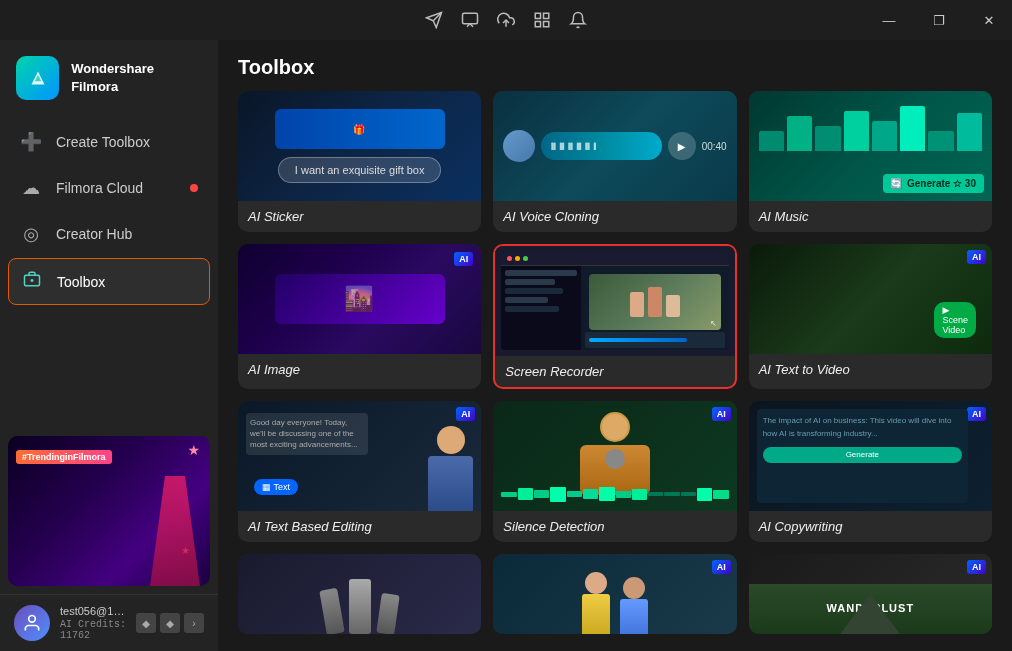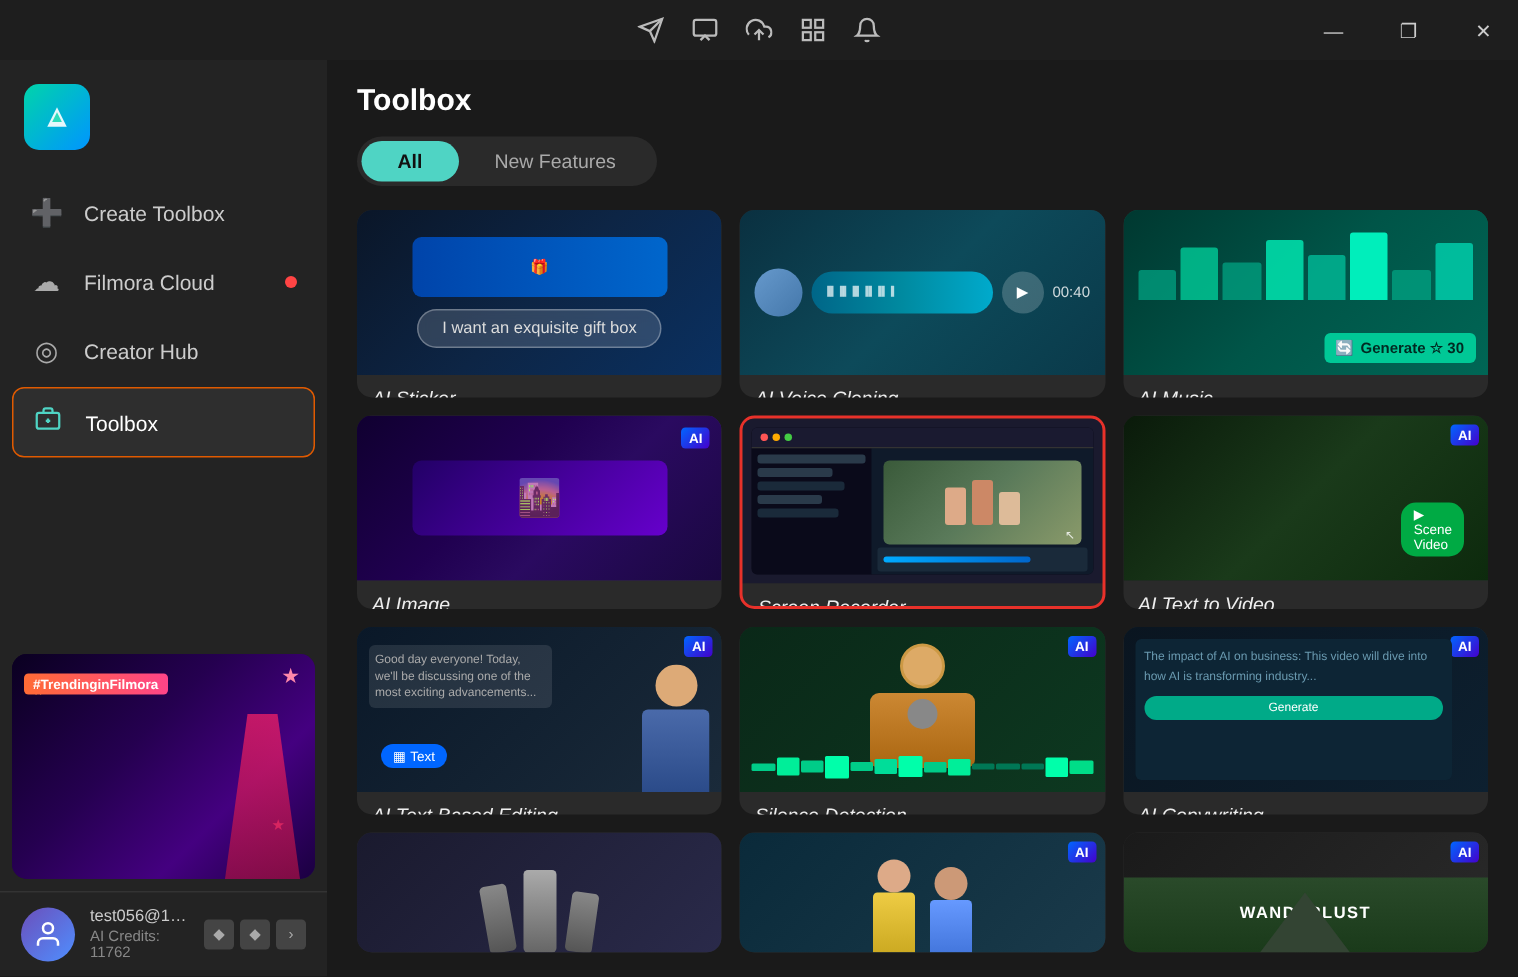--- a/index.html
+++ b/index.html
@@ -149,20 +149,21 @@
       font-size: 11px;
       color: #ccc;
       white-space: nowrap;
       overflow: hidden;
       text-overflow: ellipsis;
     }
     .user-credits {
       font-size: 10px;
       color: #888;
       margin-top: 2px;
+      font-family: Liberation Mono, monospace;
     }
     .user-actions {
       display: flex;
       gap: 4px;
     }
     .user-action-btn {
       width: 20px;
       height: 20px;
       background: #444;
       border-radius: 3px;
@@ -598,20 +599,23 @@
 
   <div class="sidebar">
 
     <div class="logo-area">
       <div class="logo-icon">
         <svg width="26" height="26" viewBox="0 0 32 32" fill="none">
           <path d="M8 24 L16 8 L24 24 Z" fill="#fff" opacity="0.9"></path>
           <path d="M12 20 L16 12 L20 20 Z" fill="#00d4aa" opacity="0.8"></path>
         </svg>
       </div>
+      <div class="logo-text">
+        <div style="font-size:13px; line-height:1.4;">Wondershare Filmora</div>
+      </div>
     </div>
 
     <div class="nav-items">
       <div class="nav-item">
         <span class="nav-icon">➕</span>
         <span>Create Toolbox</span>
       </div>
       <div class="nav-item">
         <span class="nav-icon">☁</span>
         <span>Filmora Cloud</span>
@@ -672,24 +676,20 @@
       </div>
     </div>
   </div>
 
   <div class="content-area">
 
     <div class="content-header">
       <h1 class="page-title">Toolbox</h1>
     </div>
 
-    <div class="tabs-bar">
-      <div class="tab active">All</div>
-      <div class="tab">New Features</div>
-    </div>
 
     <div class="tools-grid">
 
       <div class="tool-card">
         <div class="tool-thumb">
           <div class="thumb-ai-sticker">
             <div style="display:flex;flex-direction:column;align-items:center;gap:8px;width:100%;">
               <div style="width:70%;height:40px;background:linear-gradient(90deg,#0044aa,#0066cc);border-radius:6px;display:flex;align-items:center;justify-content:center;">
                 <div style="font-size:10px;color:#aaccff;">🎁</div>
               </div>

